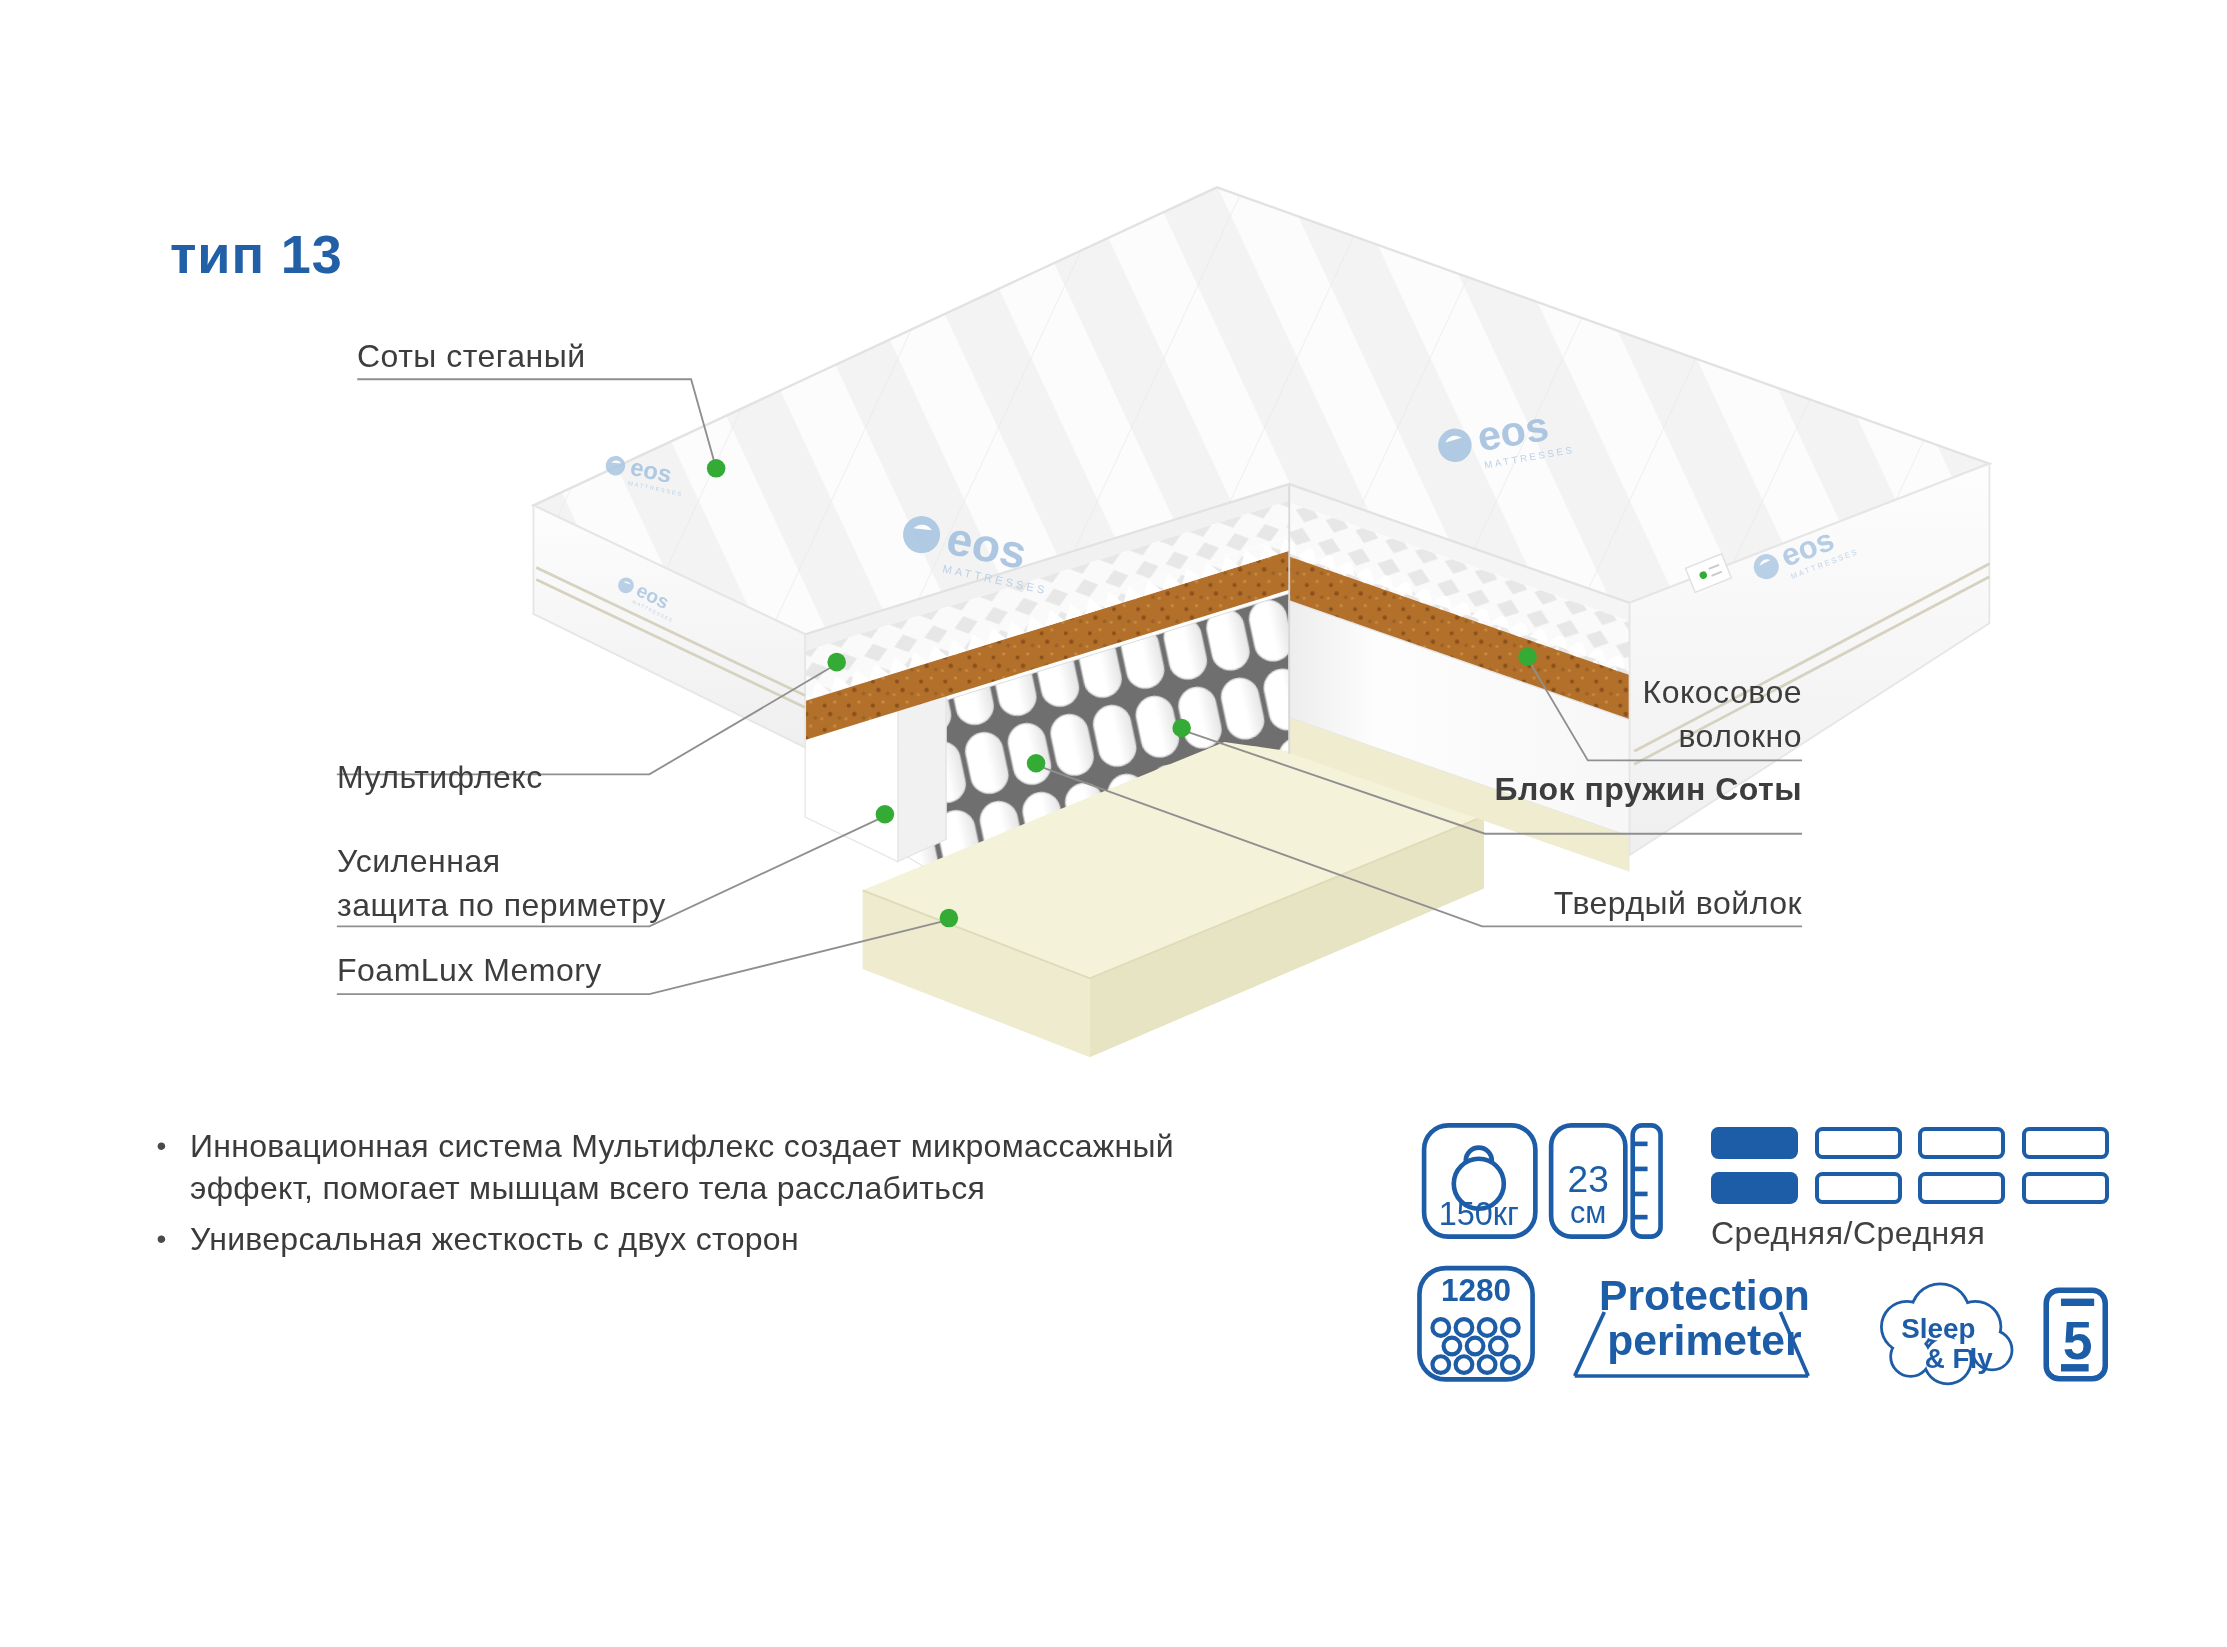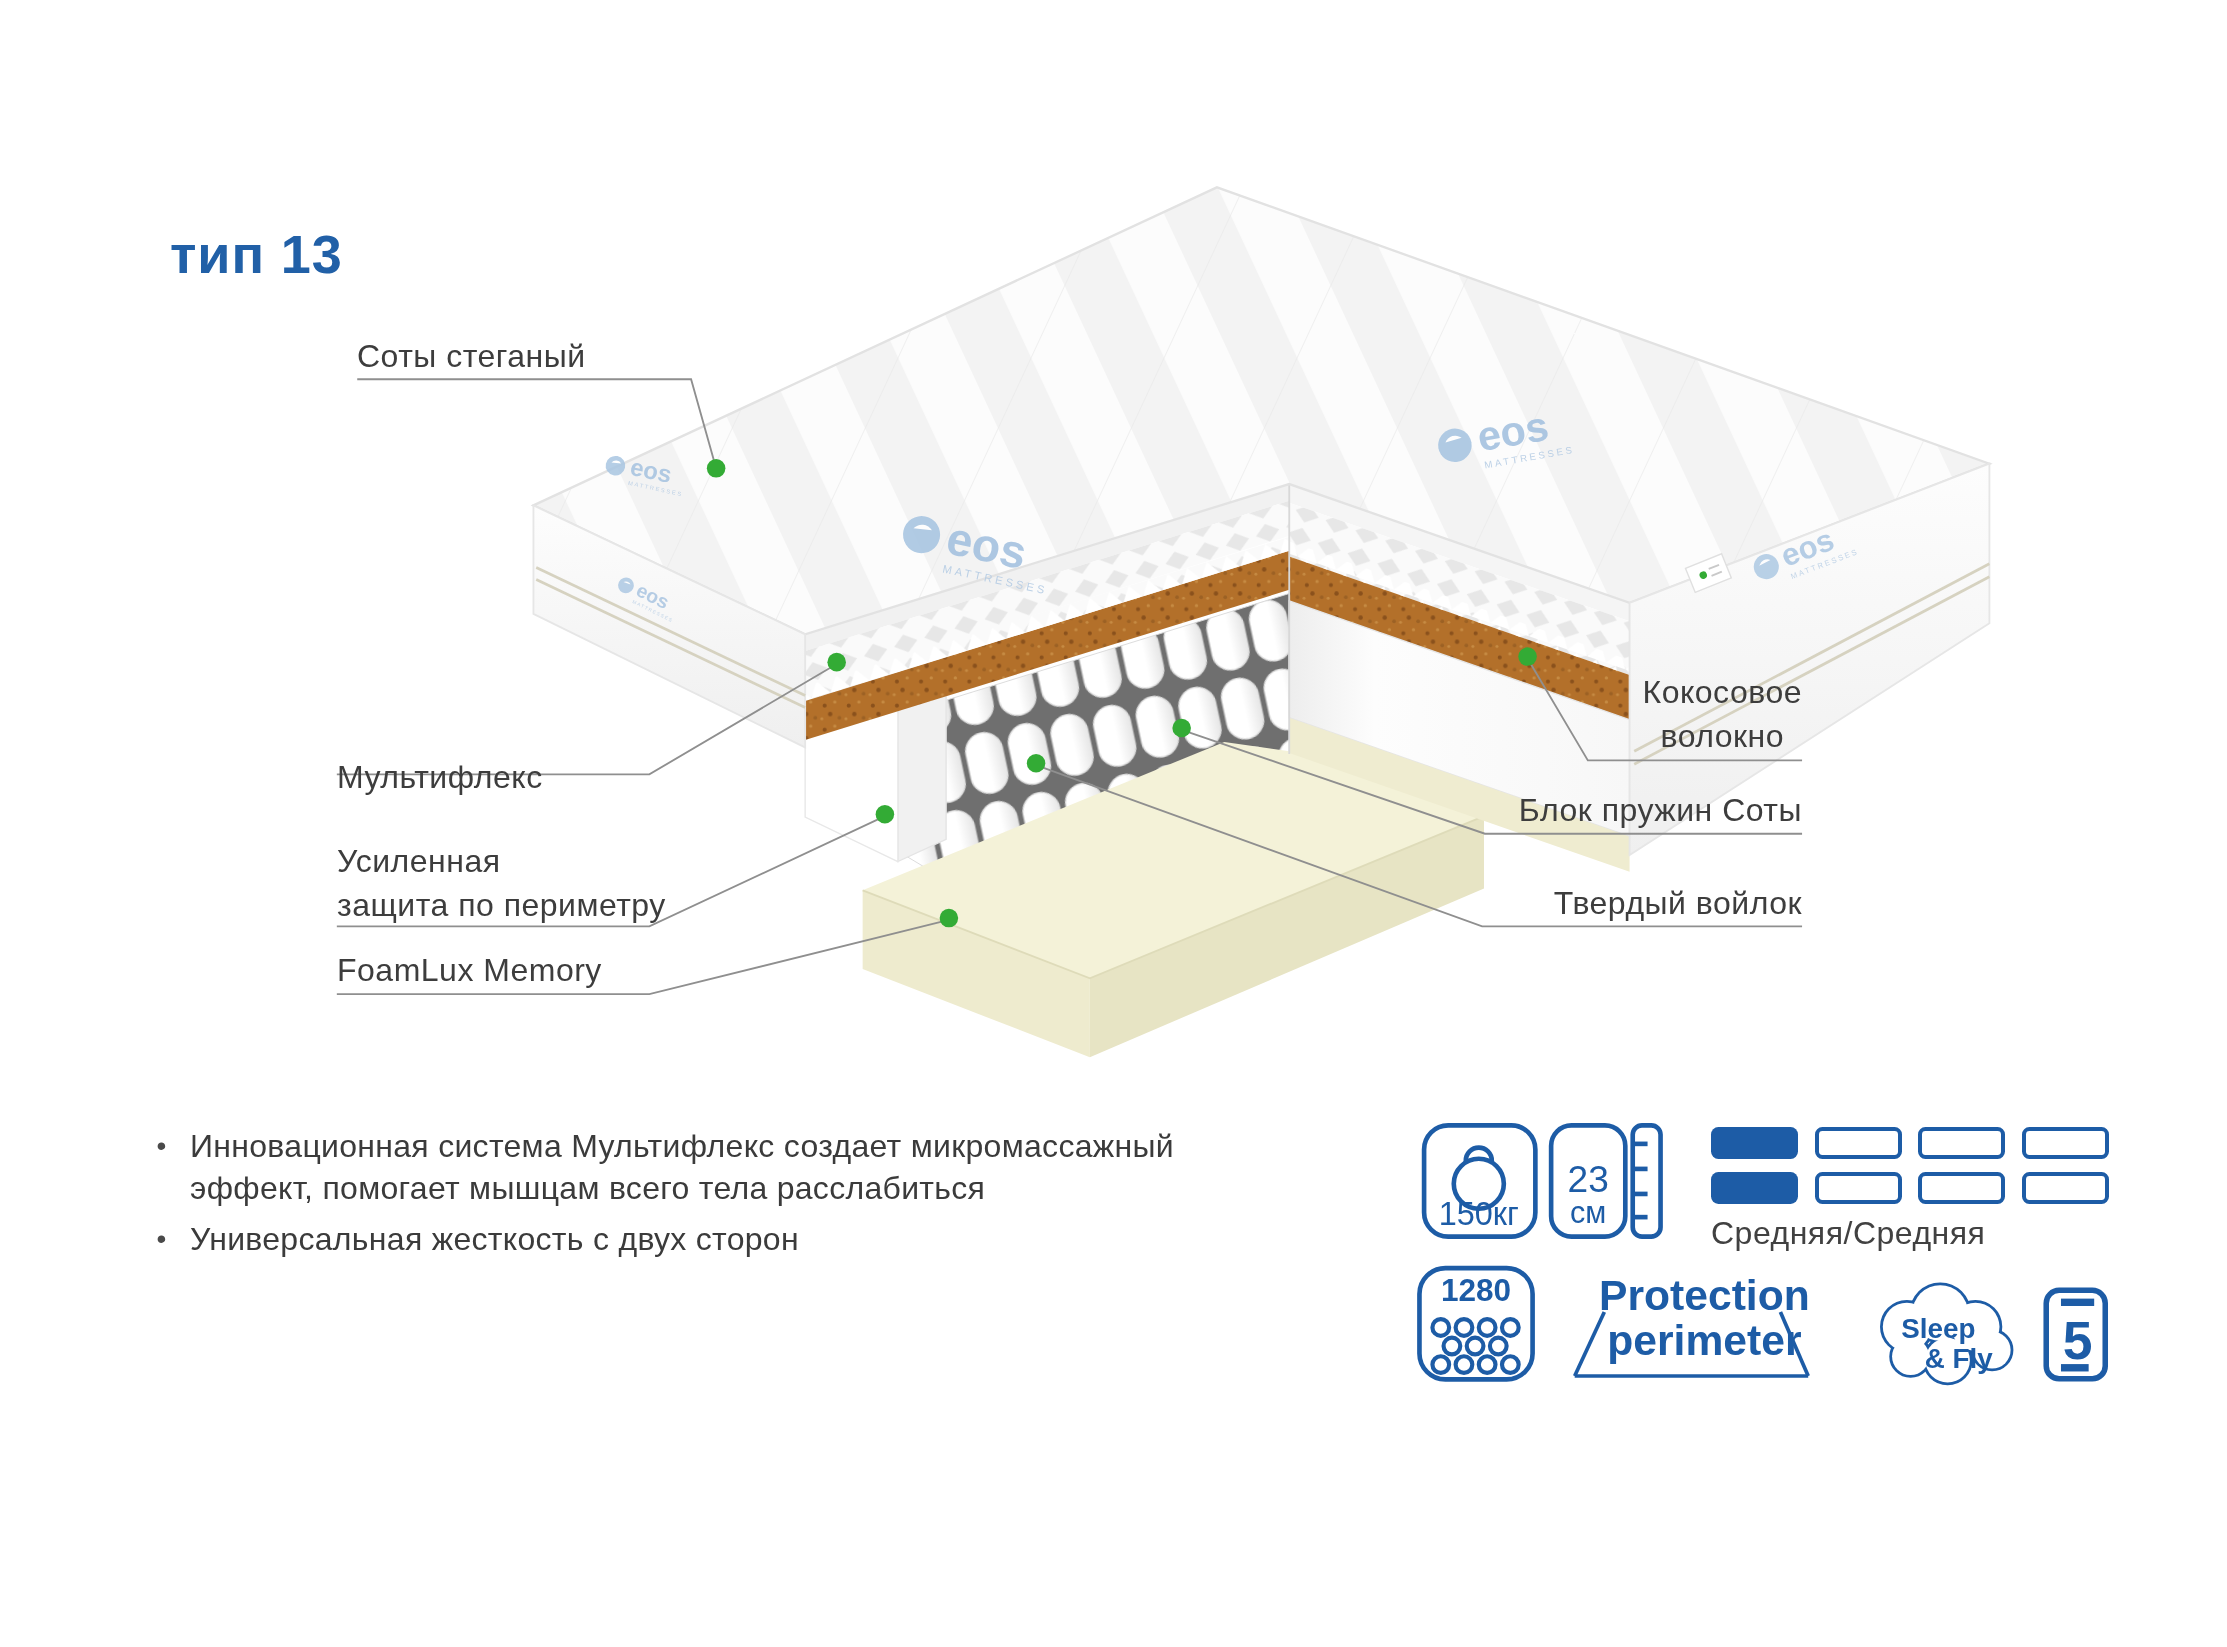--- a/index.html
+++ b/index.html
@@ -12,22 +12,22 @@
     left:170px;top:223px;font-size:54px;font-weight:700;color:#2160a7;letter-spacing:0.9px;
   }
   .callout{
     font-size:32px;color:#3d3d3d;letter-spacing:0.5px;line-height:44px;white-space:pre-line;
   }
   .callout.right{text-align:right;}
   #label-cover{left:357px;top:334px;}
   #label-multiflex{left:337px;top:755px;}
   #label-perimeter{left:337px;top:839px;}
   #label-foamlux{left:337px;top:948px;}
-  #label-coconut{right:425px;top:670px;text-align:center;}
-  #label-springs{right:425px;top:788px;}
+  #label-coconut{right:425px;top:670px;}
+  #label-springs{right:425px;top:767px;font-weight:bold;}
   #label-felt{right:425px;top:881px;}
   #features{left:135px;top:1111px;width:1095px;}
   #features ul{list-style:none;margin:14px;padding:0;}
   #features li{
     position:relative;padding-left:41px;font-size:32px;color:#3b3b3b;line-height:42px;
     white-space:pre-line;margin-bottom:9.3px;letter-spacing:0.3px;
   }
   #features li::before{
     content:"•";position:absolute;left:7.4px;top:0px;color:#4a4a4a;font-size:28px;
   }

